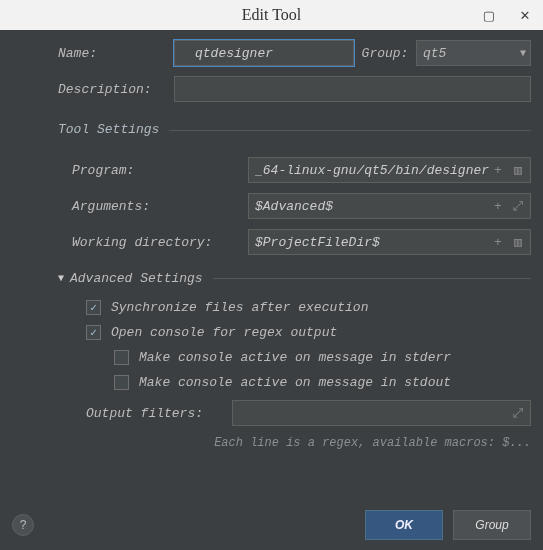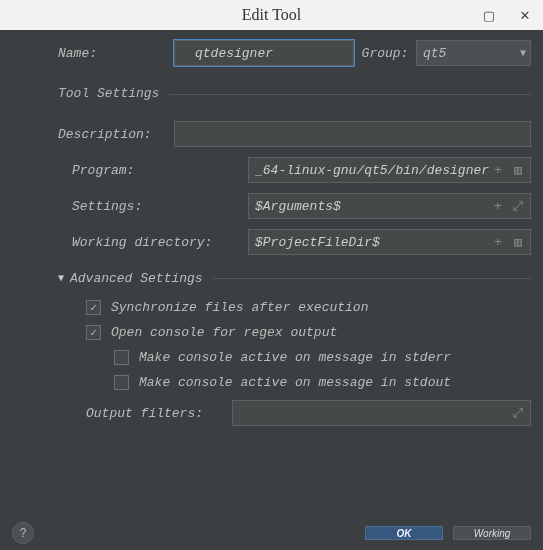--- a/index.html
+++ b/index.html
@@ -127,24 +127,24 @@
     gap:10px;
   }
   .help {
     width:22px; height:22px; border-radius:50%;
     background:#4c5052; color:#bbb; border:1px solid #5e6060;
     display:flex; align-items:center; justify-content:center;
     font-style:normal; font-size:12px;
     position:absolute; left:0;
   }
   .btn {
-    min-width:78px; height:14px; border:1px solid #5e6060;
+    min-width:78px; height:30px; border:1px solid #5e6060;
     background:#4c5052; color:#ddd;
     display:flex; align-items:center; justify-content:center;
-    font-family:inherit; font-style:italic; font-size:10px;
+    font-family:inherit; font-style:italic; font-size:12px;
   }
   .btn.primary { background:#365880; border-color:#4c708c; color:#eef; font-weight:bold; }
 </style>
 </head>
 <body>
 
 <div class="titlebar">
   <span class="title">Edit Tool</span>
   <div class="winbtns">
     <div class="winbtn">▢</div>
@@ -157,45 +157,45 @@
   <div class="row">
     <span class="label">Name:</span>
     <input type="text" class="field focused" style="width: 180px; flex: 0 0 auto; padding-left: 20px;" value="qtdesigner">
     <span class="label short" style="text-align:center;">Group:</span>
     <div class="select">
       <span class="val">qt5</span>
       <span class="chev">▼</span>
     </div>
   </div>
 
+  <div class="row">
+    <span class="label">Description:</span>
+    <input type="text" class="field" value="" style="">
+  </div>
+
   <div class="row" style="margin-top:12px;">
     <span class="section-title">Tool Settings</span>
     <div class="sep"></div>
   </div>
 
-  <div class="row">
-    <span class="label">Description:</span>
-    <input type="text" class="field" value="" style="">
-  </div>
-
   <div class="indent">
     <div class="row">
       <span class="label wide">Program:</span>
       <div class="field-box">
         <span class="val">_64-linux-gnu/qt5/bin/designer</span>
         <span class="icons">
           <span>+</span>
           <span>▥</span>
         </span>
       </div>
     </div>
     <div class="row">
-      <span class="label wide">Settings:</span>
-      <div class="field-box">
-        <span class="val">$Arguments$</span>
+      <span class="label wide">Arguments:</span>
+      <div class="field-box">
+        <span class="val">$Advanced$</span>
         <span class="icons">
           <span>+</span>
           <span>⤢</span>
         </span>
       </div>
     </div>
     <div class="row">
       <span class="label wide">Working directory:</span>
       <div class="field-box">
         <span class="val">$ProjectFileDir$</span>
@@ -234,21 +234,22 @@
     </div>
     <div class="row">
       <span class="label" style="width:140px;">Output filters:</span>
       <div class="field-box">
         <span class="val"></span>
         <span class="icons">
             <span>⤢</span>
           </span>
       </div>
     </div>
+    <div class="hint">Each line is a regex, available macros: $...</div>
   </div>
 
 </div>
 
 <div class="footer">
   <div class="help">?</div>
   <div class="btn primary">OK</div>
-  <div class="btn">Working</div>
+  <div class="btn">Group</div>
 </div>
 
 </body></html>

